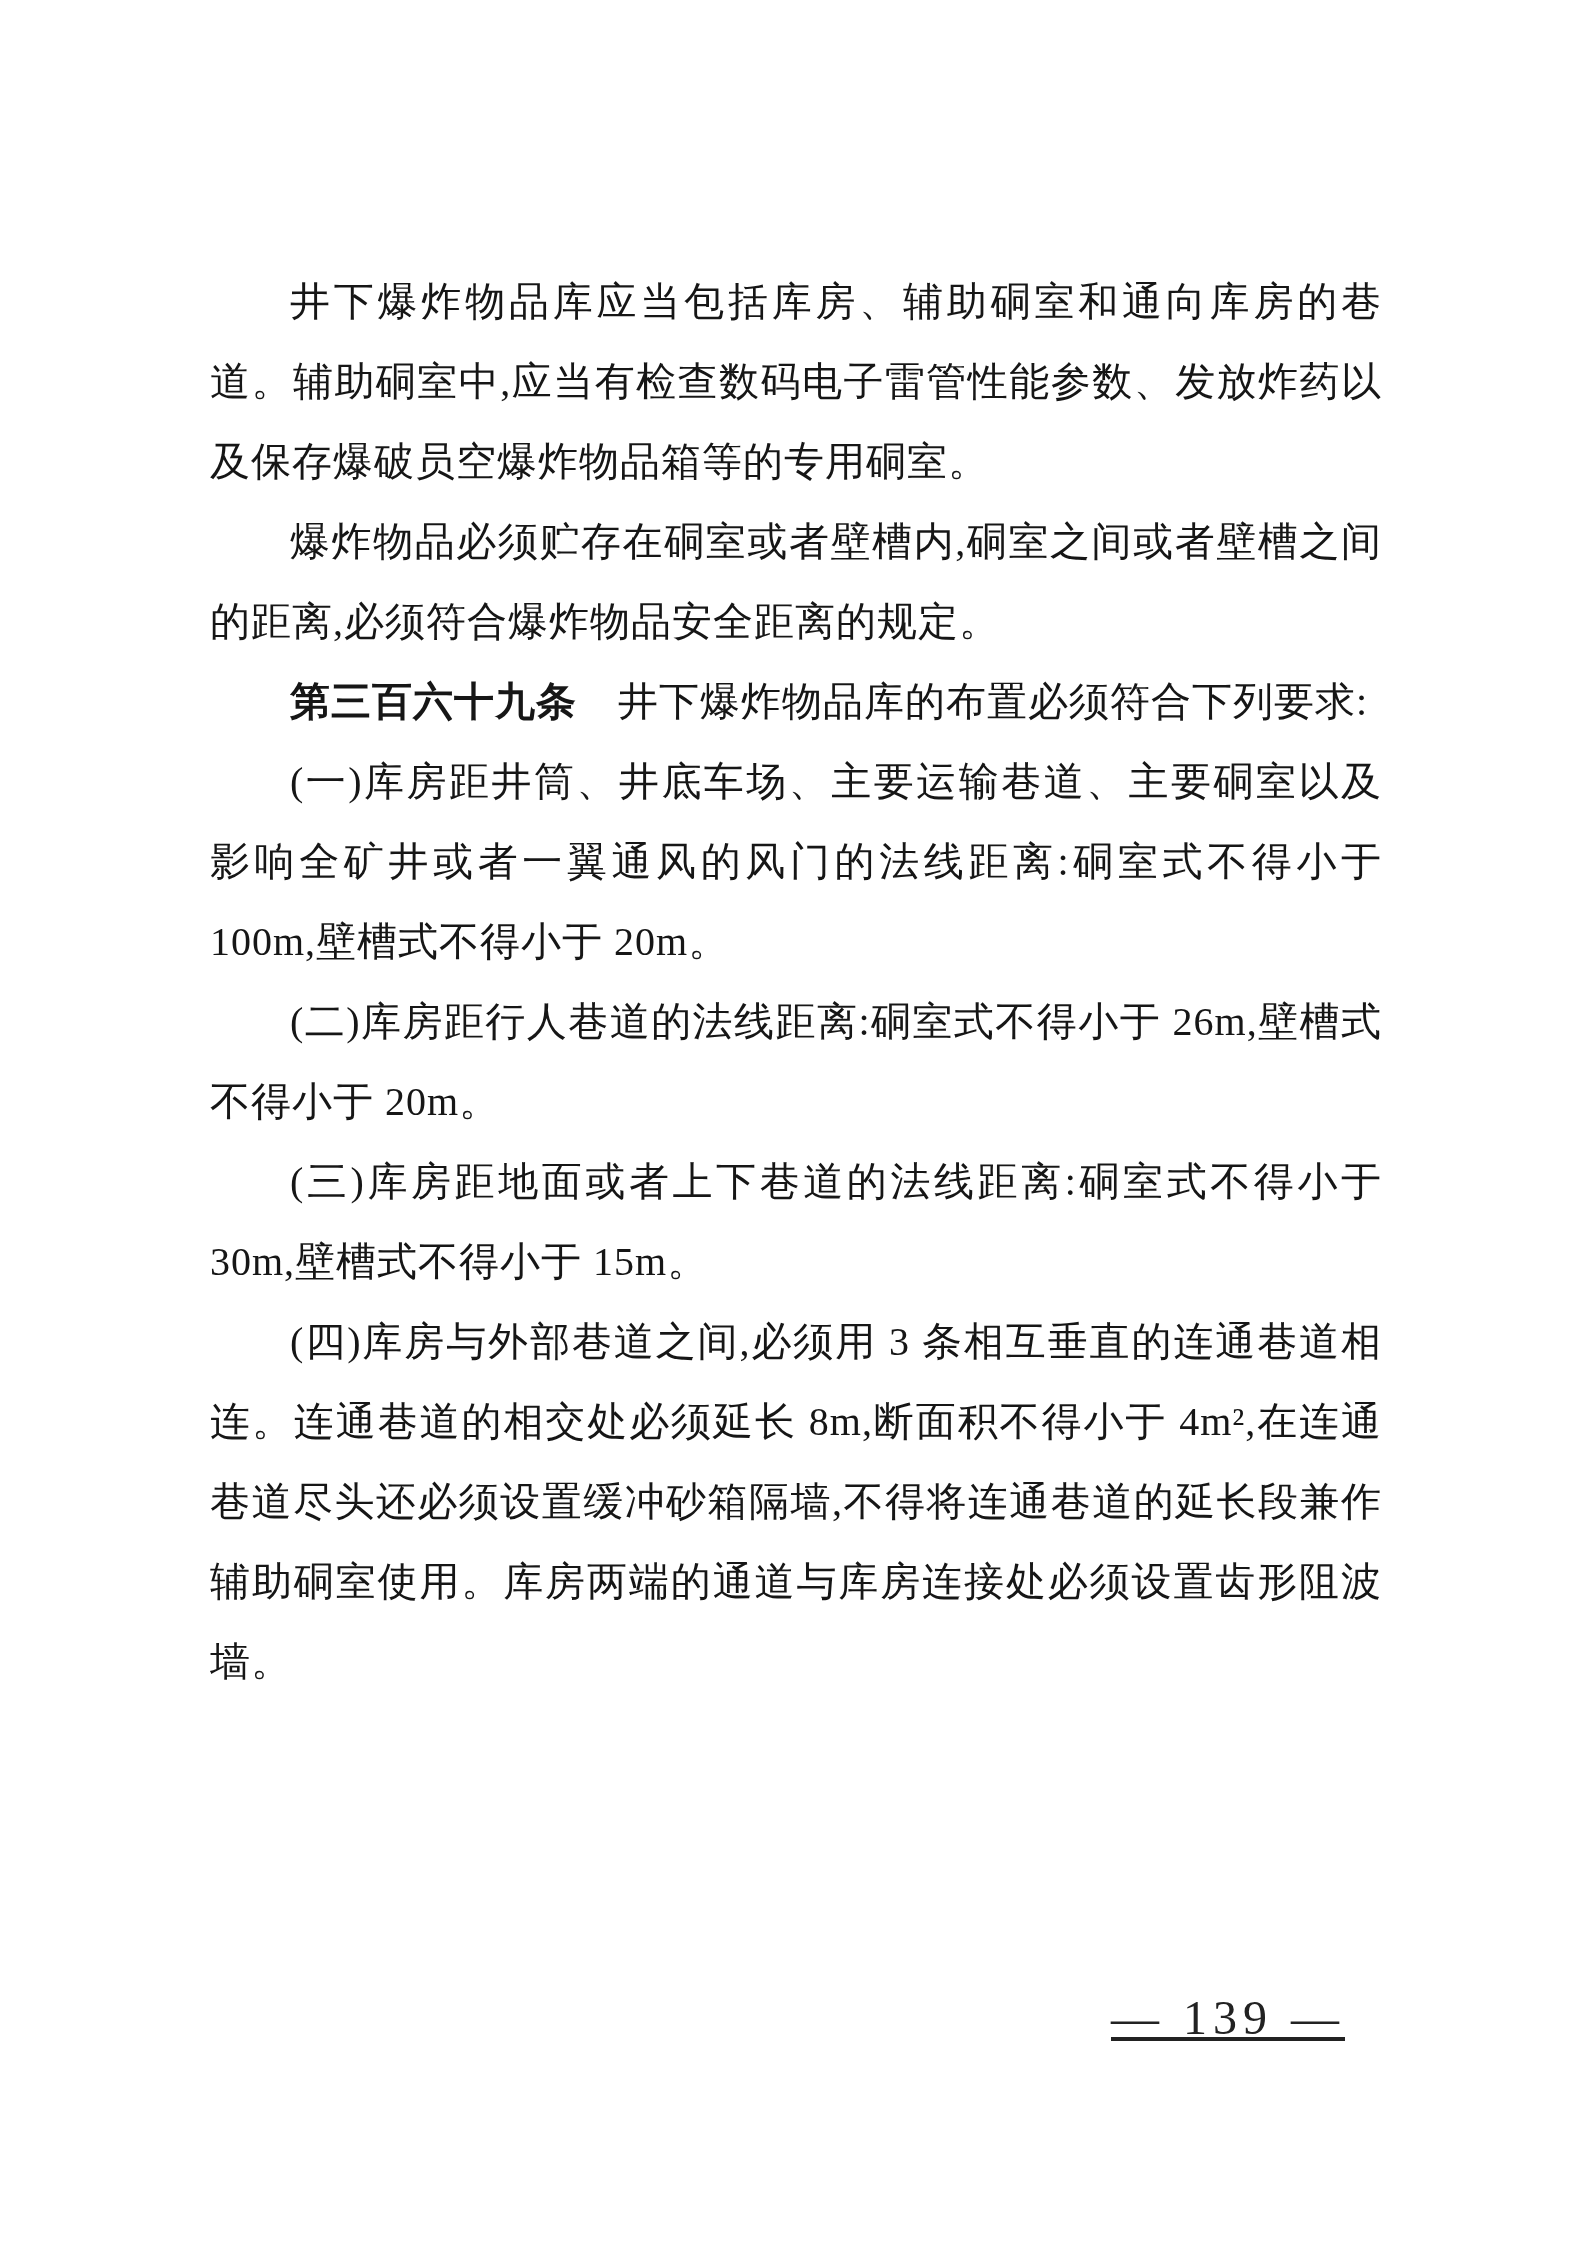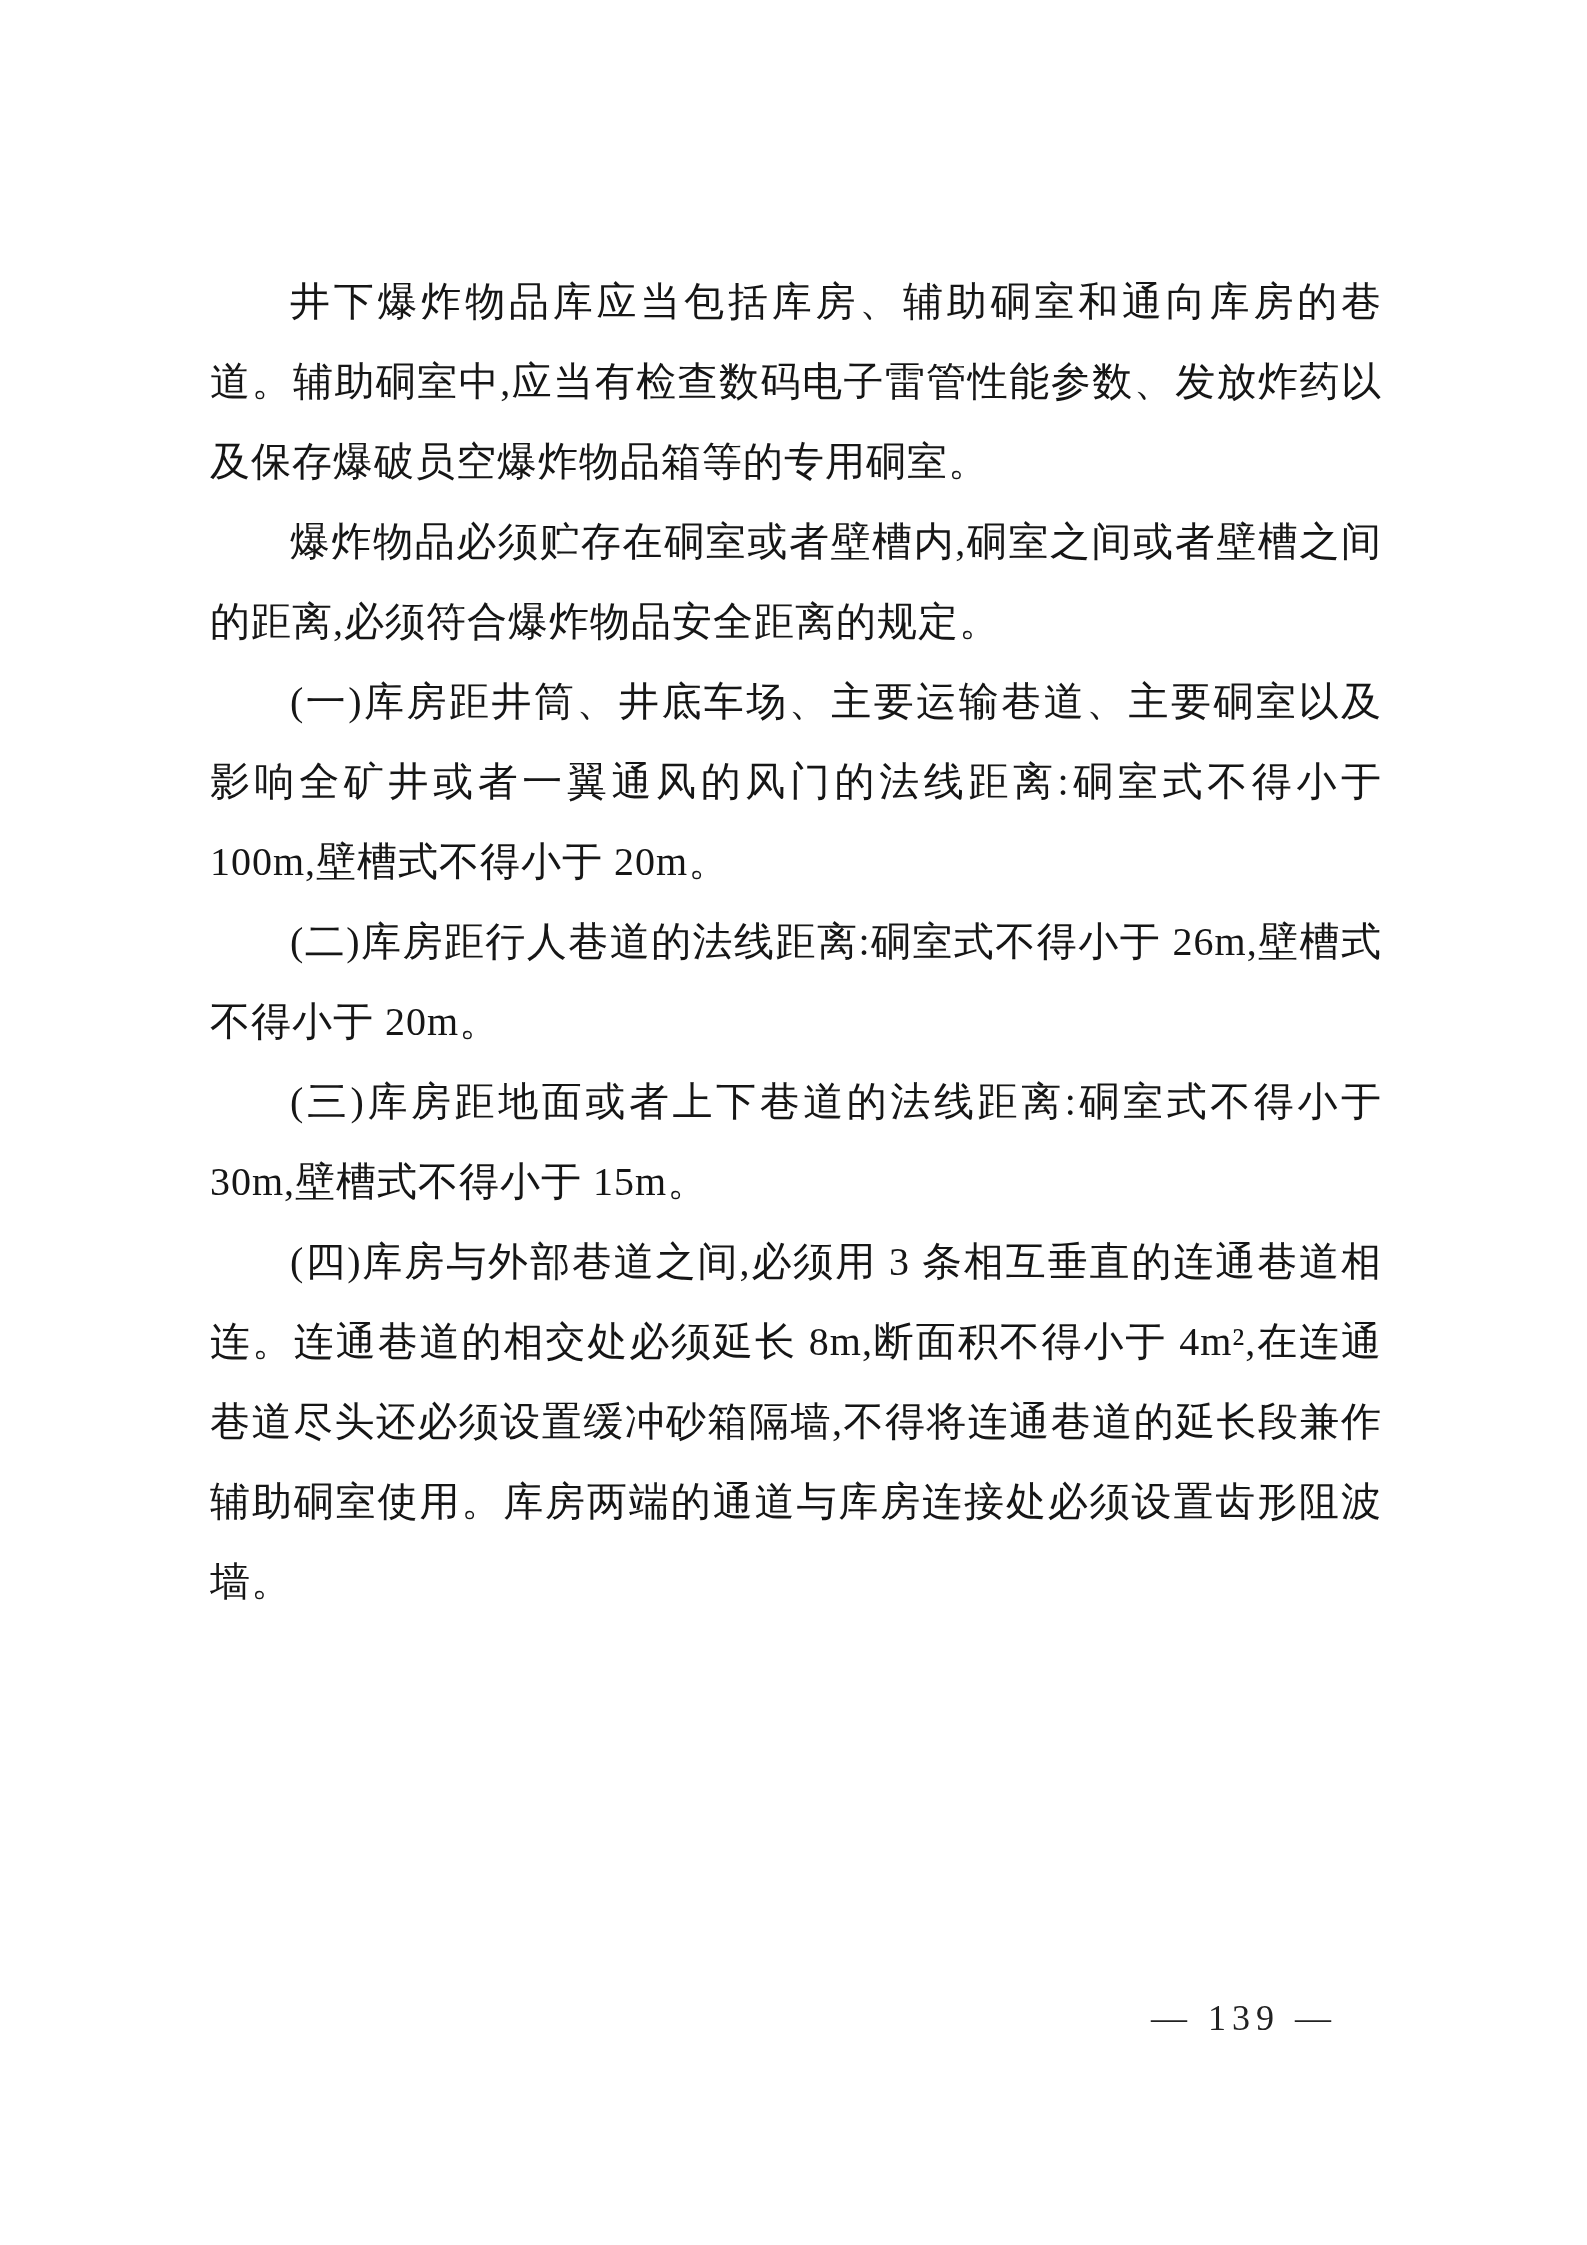--- a/index.html
+++ b/index.html
@@ -29,39 +29,41 @@
     text-indent: 2em;
     text-align: justify;
     letter-spacing: 1px;
   }
   .heading-lead {
     font-weight: bold;
   }
   .page-number {
     position: absolute;
     top: 1996px;
-    right: 250px;
-    font-size: 36px;
+    right: 242px;
+    font-size: 48px;
     line-height: 44px;
     letter-spacing: 6px;
     color: #222222;
     white-space: nowrap;
+    text-decoration: underline;
   }
 </style>
 </head>
 <body>
 
 <div class="page">
 
   <div class="content">
 
     <p>井下爆炸物品库应当包括库房、辅助硐室和通向库房的巷道。辅助硐室中,应当有检查数码电子雷管性能参数、发放炸药以及保存爆破员空爆炸物品箱等的专用硐室。</p>
 
     <p>爆炸物品必须贮存在硐室或者壁槽内,硐室之间或者壁槽之间的距离,必须符合爆炸物品安全距离的规定。</p>
 
+    <p><span class="heading-lead">第三百六十九条</span><span>　井下爆炸物品库的布置必须符合下列要求:</span></p>
 
     <p>(一)库房距井筒、井底车场、主要运输巷道、主要硐室以及影响全矿井或者一翼通风的风门的法线距离:硐室式不得小于 100m,壁槽式不得小于 20m。</p>
 
     <p>(二)库房距行人巷道的法线距离:硐室式不得小于 26m,壁槽式不得小于 20m。</p>
 
     <p>(三)库房距地面或者上下巷道的法线距离:硐室式不得小于 30m,壁槽式不得小于 15m。</p>
 
     <p>(四)库房与外部巷道之间,必须用 3 条相互垂直的连通巷道相连。连通巷道的相交处必须延长 8m,断面积不得小于 4m²,在连通巷道尽头还必须设置缓冲砂箱隔墙,不得将连通巷道的延长段兼作辅助硐室使用。库房两端的通道与库房连接处必须设置齿形阻波墙。</p>
 
 

